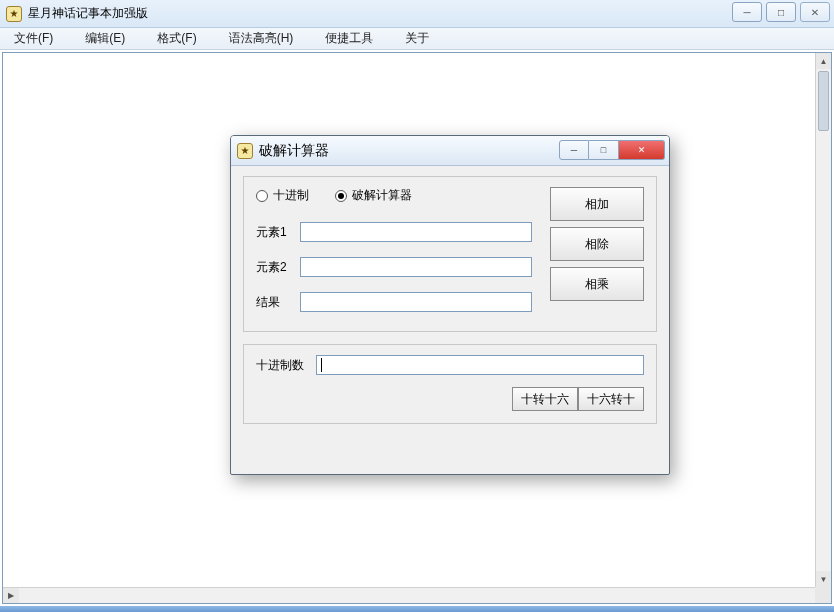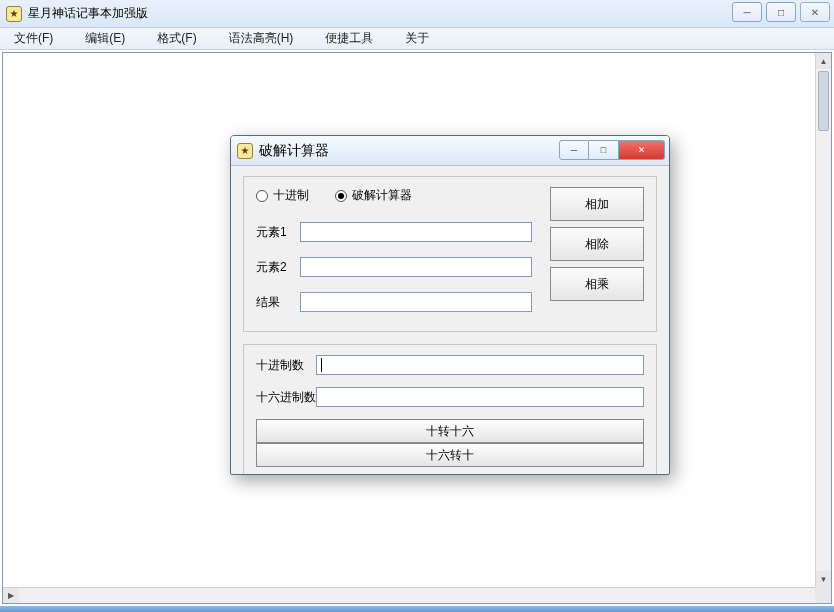--- a/index.html
+++ b/index.html
@@ -143,21 +143,21 @@
       background:linear-gradient(#fdfdfd,#e5e5e5);
       font-size:12px;
       cursor:pointer;
     }
     .top-flex{display:flex;gap:18px;}
     .left-col{flex:1;display:flex;flex-direction:column;gap:8px;}
     .left-col .row .txt{flex:1}
     .conv .row{margin-bottom:12px;}
     .conv .lbl{width:60px;}
     .conv .row .txt{flex:1;}
-    .btn-row{display:flex;justify-content:flex-end;margin-top:2px;flex-direction:column;}
+    .btn-row{display:flex;justify-content:flex-end;margin-top:2px;}
     .small-btn{
       height:24px;padding:0 8px;min-width:60px;
       border:1px solid #8a8a8a;
       background:linear-gradient(#fdfdfd,#e5e5e5);
       font-size:12px;cursor:pointer;
     }
     .caret{display:inline-block;width:1px;height:14px;background:#000;vertical-align:middle;}
   </style>
 </head>
 <body>
@@ -245,24 +245,20 @@
     </div>
 
     <div class="group conv">
       <div class="row">
         <span class="lbl">十进制数</span>
         <div class="txt" style="display:flex;align-items:center;">
             <span class="caret"></span>
             <span></span>
           </div>
       </div>
-      <div class="row">
-        <span class="lbl">十六进制数</span>
-        <input class="txt" value="" style="">
-      </div>
       <div class="btn-row">
         <button class="small-btn">十转十六</button>
         <button class="small-btn">十六转十</button>
       </div>
     </div>
 
   </div>
 </div>
 
 </body></html>

